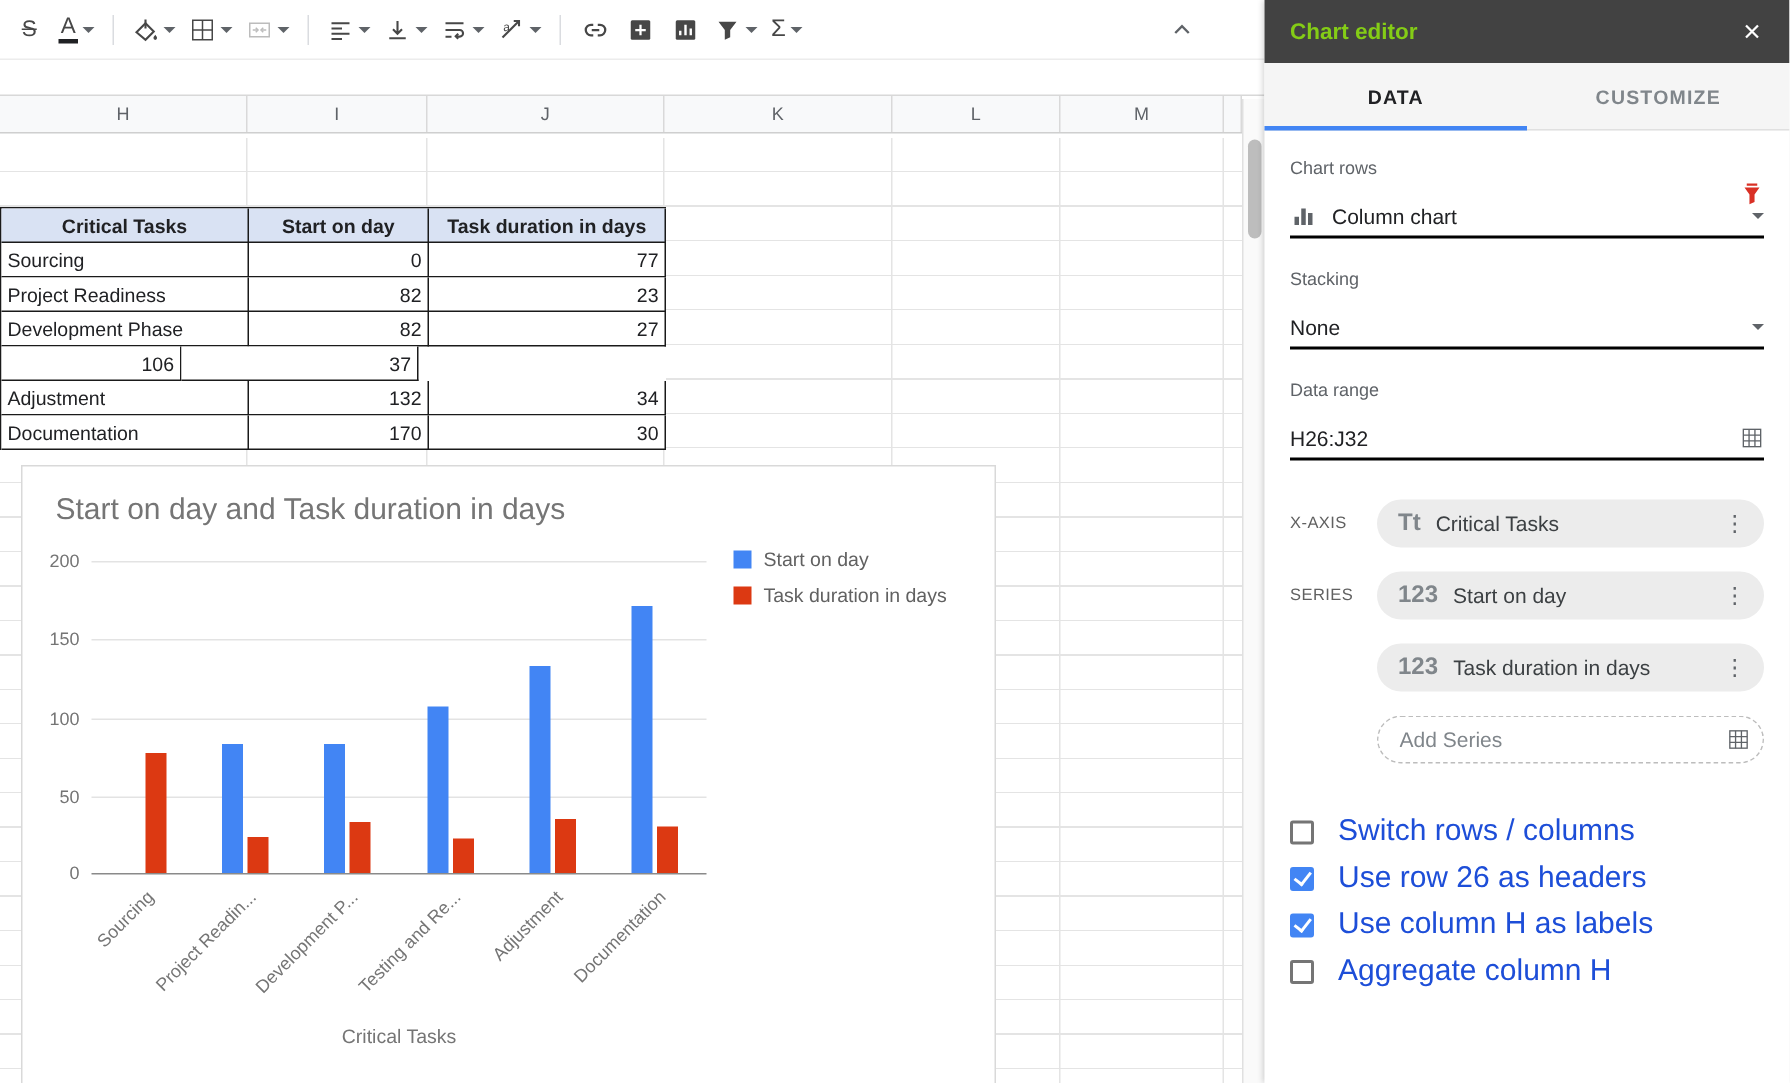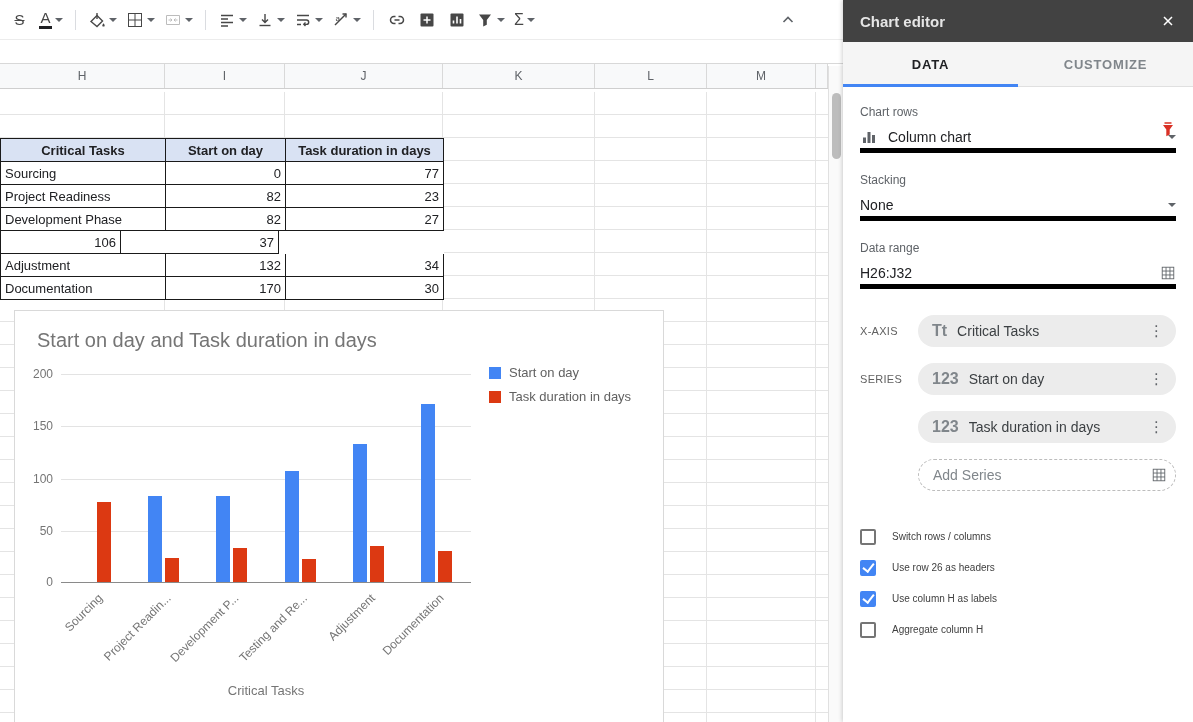--- a/index.html
+++ b/index.html
@@ -69,36 +69,36 @@
 
   
   #vscroll { position:absolute; left:828px; top:66px; width:15px; height:656px; background:#fafafa;
              border-left:1px solid #e0e0e0; }
   #vthumb { position:absolute; left:3px; top:27px; width:9px; height:66px; background:#bdbdbd; border-radius:5px; }
 
   
   #panel { position:absolute; left:843px; top:0; width:350px; height:722px; background:#fff;
            box-shadow:-1px 0 4px rgba(0,0,0,.18); }
   .p-header { height:42px; background:#424242; display:flex; align-items:center; padding:0 17px; }
-  .p-title { color:#e5e5e5; font-size:15px; font-weight:bold; }
+  .p-title { color:#84cc16; font-size:15px; font-weight:bold; }
   .p-close { margin-left:auto; color:#fff; display:flex; cursor:pointer; }
   .p-close svg { width:16px; height:16px; }
   .p-tabs { position:relative; height:45px; background:#f5f5f5; border-bottom:1px solid #e0e0e0; display:flex;justify-content:space-between; }
   .p-tab { flex:1; display:flex; align-items:center; justify-content:center; font-size:13px;
            letter-spacing:.8px; color:#80868b; font-weight:bold; cursor:pointer; }
   .p-tab.active { color:#202124; }
   .tab-underline { position:absolute; left:0; bottom:-1px; width:50%; height:3px; background:#4285f4; }
 
   .p-body { position:relative; }
   .red-funnel { position:absolute; right:16px; top:16px; display:flex; cursor:pointer; }
   .red-funnel svg { width:18px; height:18px; }
   .fld-label { margin:20px 17px 6px; font-size:12px; color:#5f6368; }
   .fld-label.first { margin-top:18px; }
-  .select { margin:0 17px; height:28px; display:flex; align-items:center;
-            border-bottom:5px solid #000000; cursor:pointer; }
+  .select { margin:12px 17px; height:28px; display:flex; align-items:center;
+            border-bottom:2px solid #000000; cursor:pointer; }
   .sel-ico { margin-right:10px; color:#5f6368; display:flex; }
   .sel-ico svg { width:18px; height:18px; }
   .sel-val { font-size:14px; color:#202124; }
   .select .caret { margin-left:auto; }
   .sel-grid { margin-left:auto; color:#5f6368; display:flex; }
   .sel-grid svg { width:16px; height:16px; }
 
   .ctrl-row { display:flex; align-items:center; margin:16px 17px 0; }
   .ctrl-row.gap-top { margin-top:26px; }
   .row-label { width:58px; font-size:11px; color:#616161; flex:none; letter-spacing:.3px; }
@@ -110,21 +110,21 @@
   .pill.add { background:#fff; border:1px dashed #bdbdbd; }
   .pill.add .plabel { color:#80868b; }
   .pill.add .sel-grid { margin-left:auto; }
 
   #checkboxes { margin-top:30px; }
   .cb-row { display:flex; align-items:center; height:31px; margin:0 17px; gap:16px; cursor:pointer; }
   .cb { width:16px; height:16px; border:2px solid #757575; border-radius:2px; flex:none; position:relative; background:#fff; }
   .cb.checked { background:#4285f4; border-color:#4285f4; }
   .cb.checked::after { content:""; position:absolute; left:3px; top:-1px; width:5px; height:9px;
                        border:2px solid #fff; border-top:0; border-left:0; transform:rotate(38deg); }
-  .cb-label { font-size:10px; color:#404040; }
+  .cb-label { font-size:20px; color:#1d4ed8; }
 </style>
 </head>
 <body>
 
 <div id="app">
 
   <div id="sheet">
     <div id="toolbar">
       <div id="toolbar-icons">
           <div class="tb-btn">

